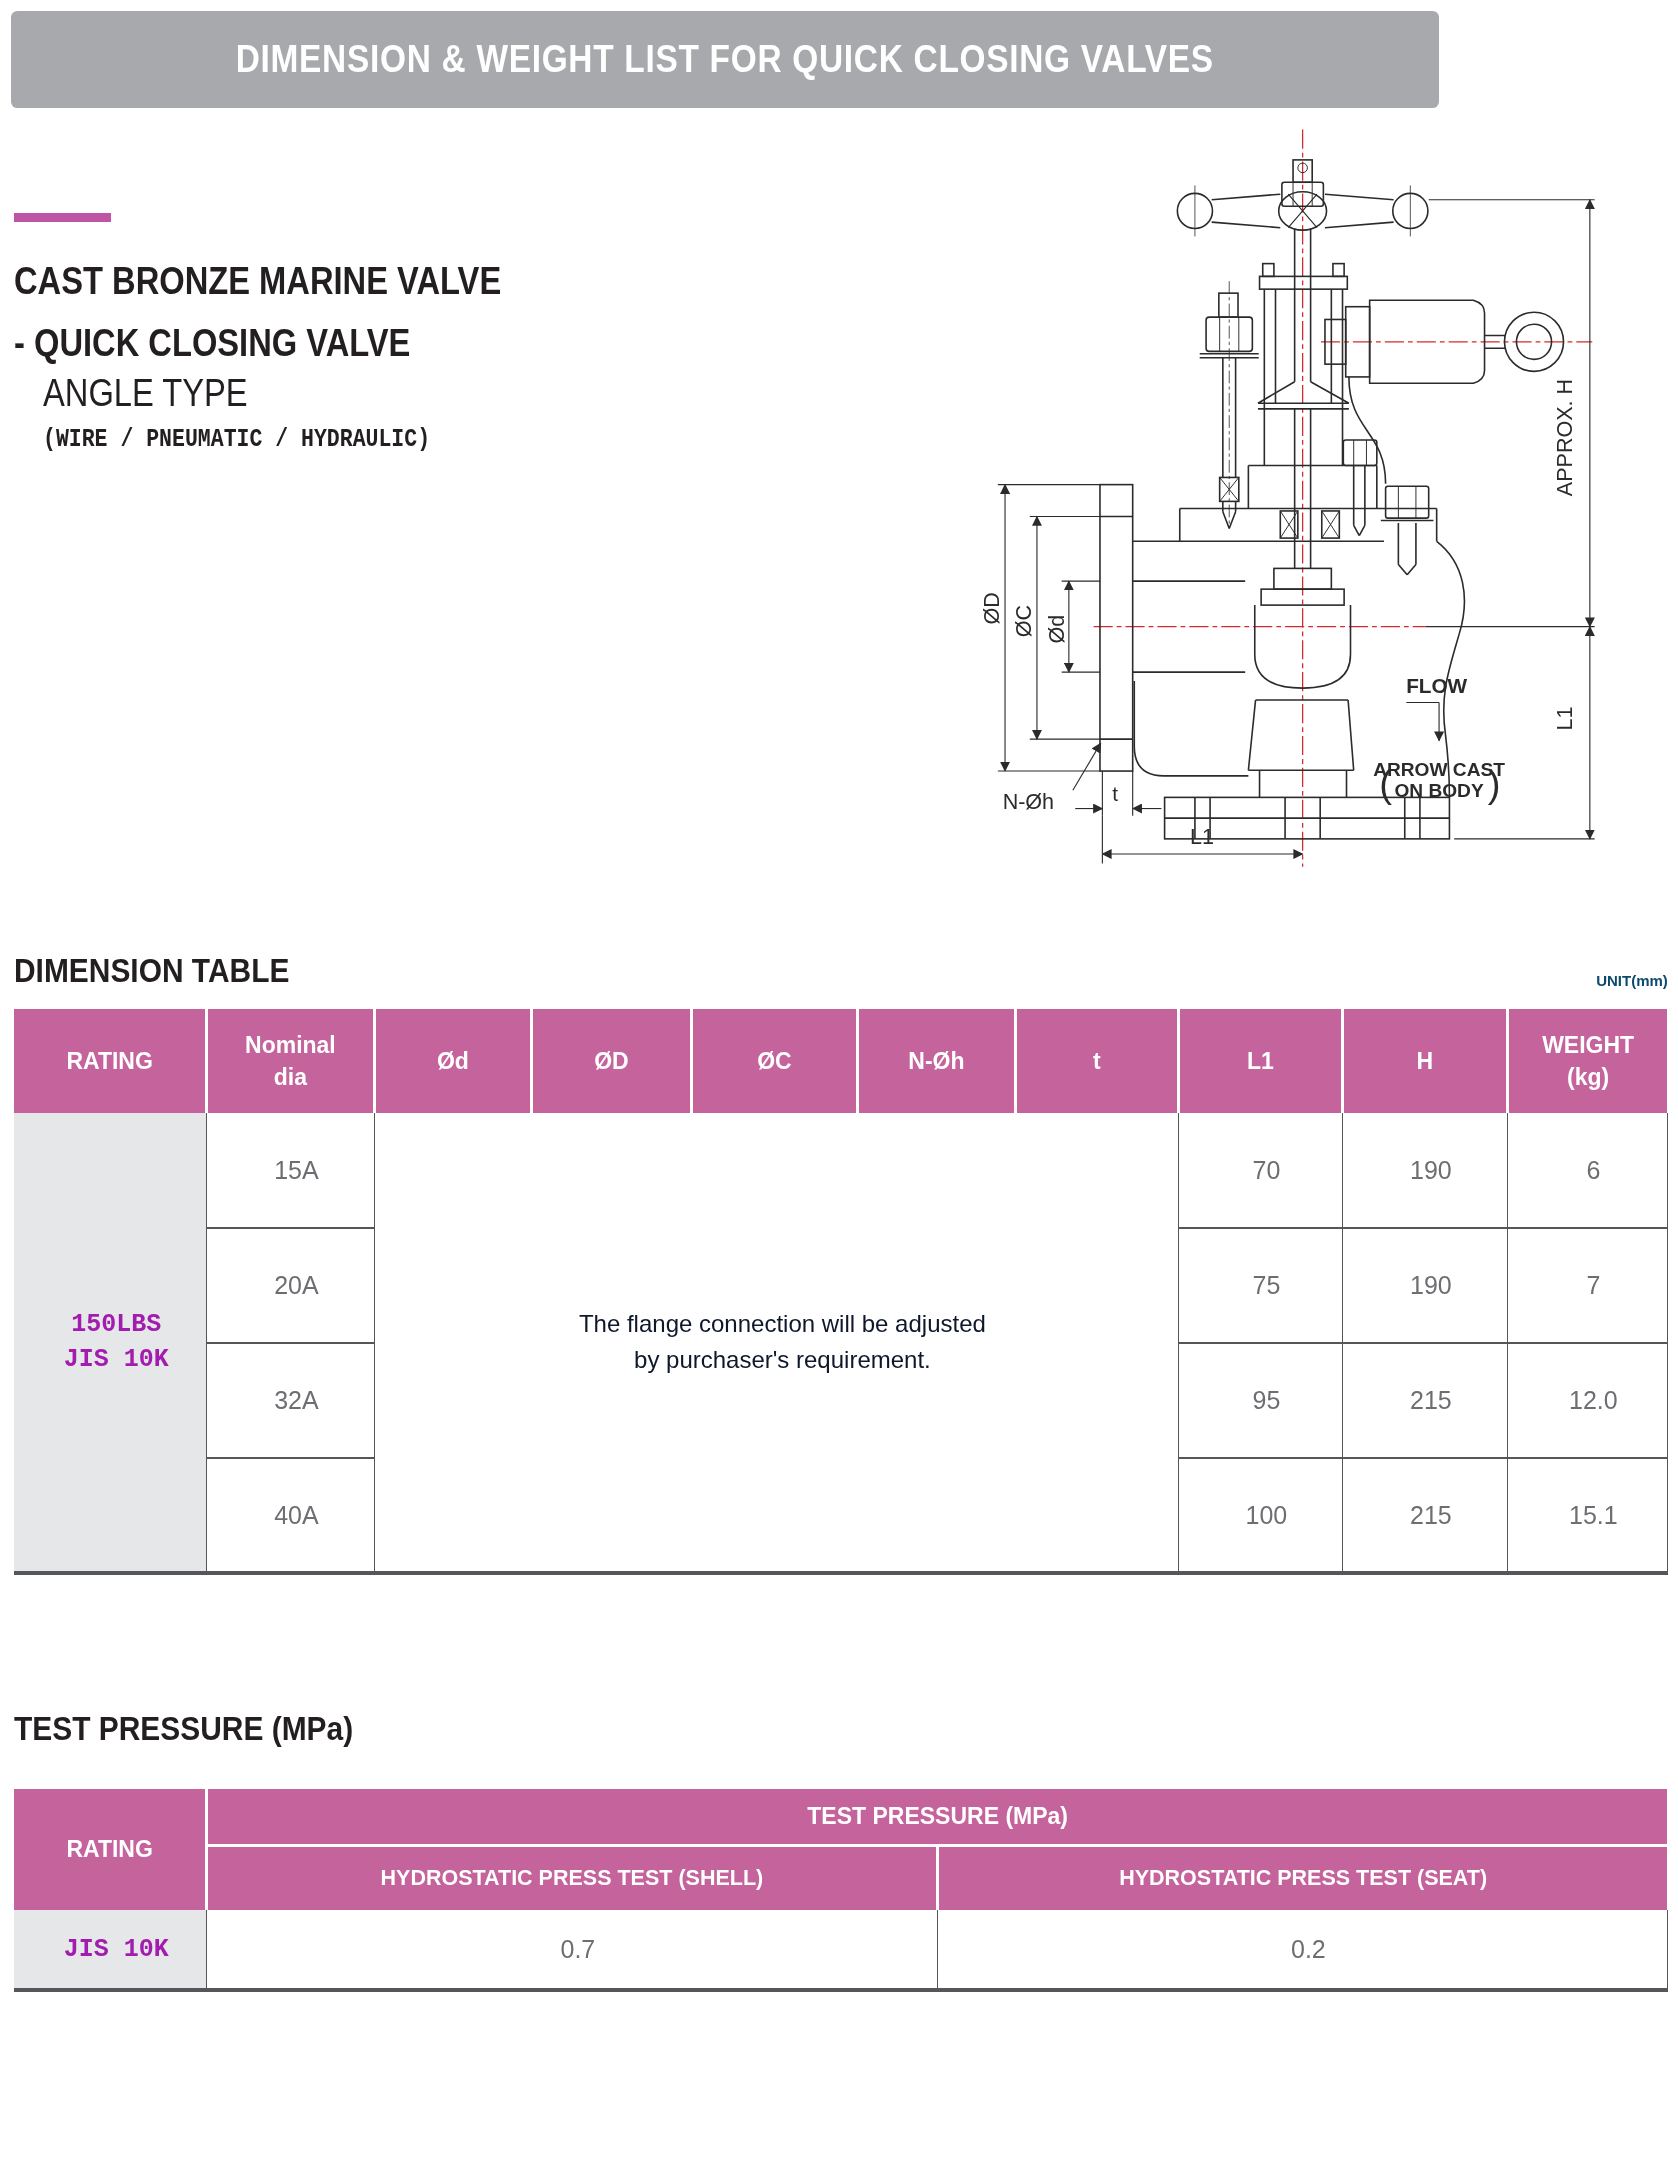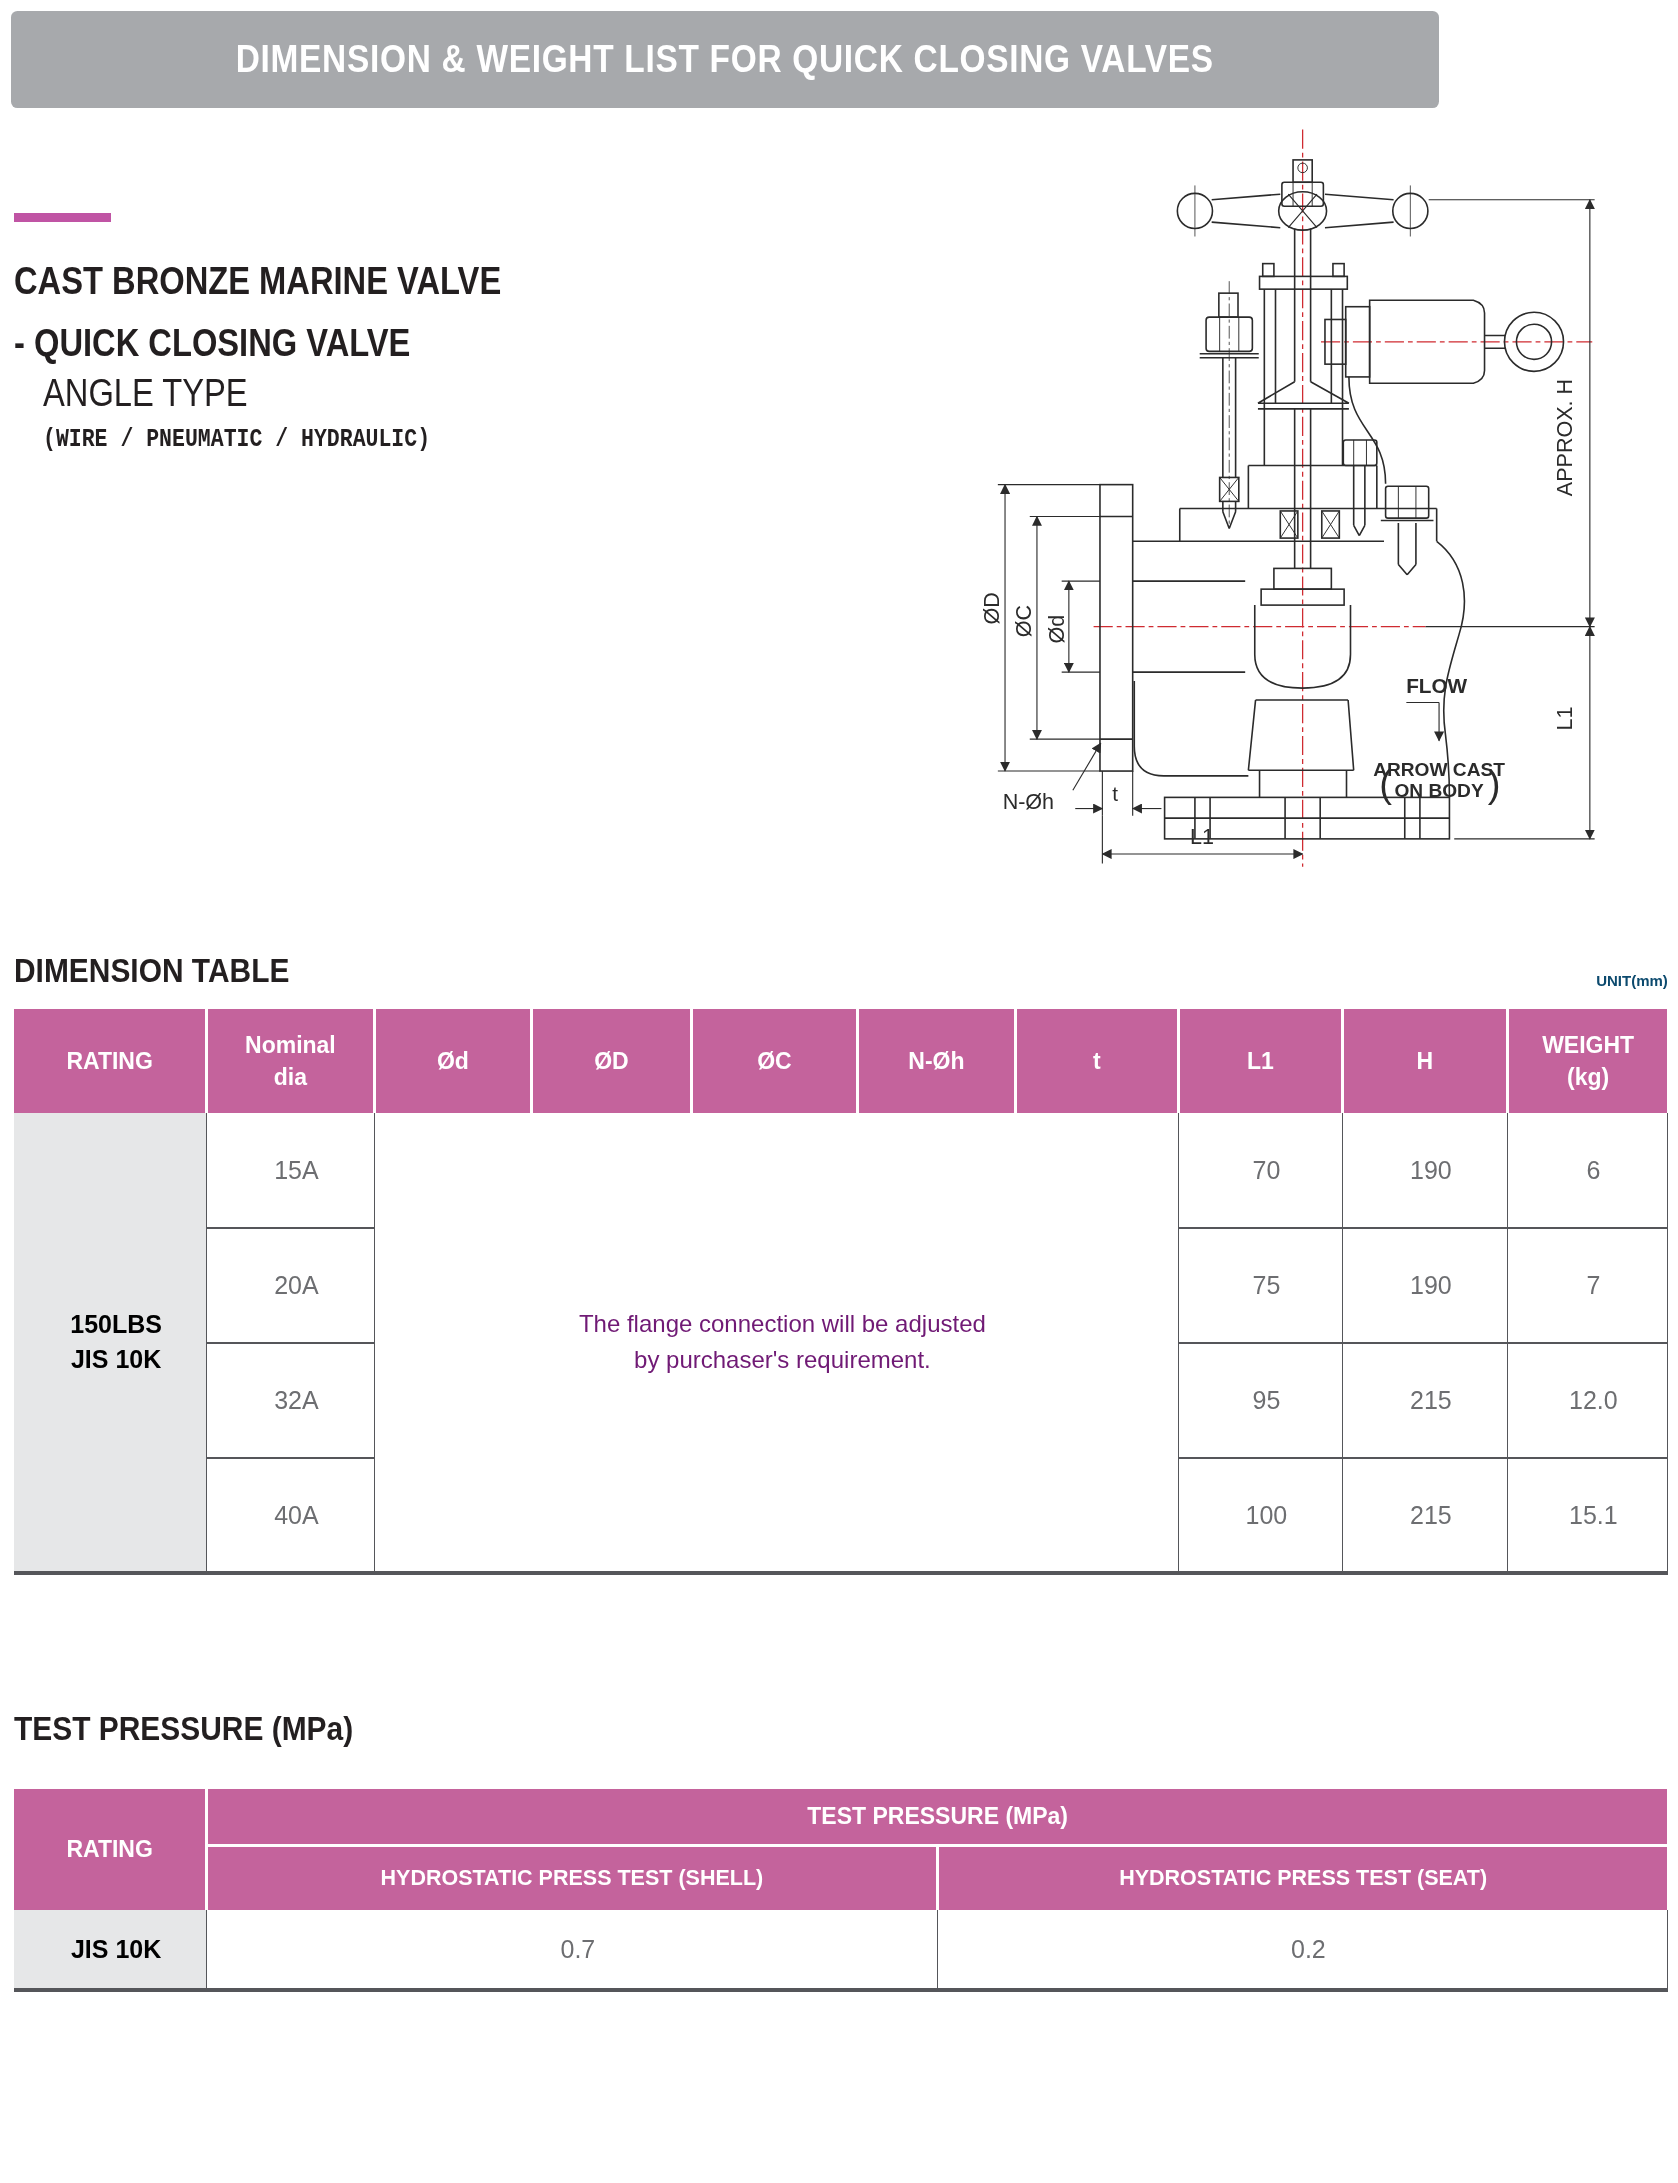--- a/index.html
+++ b/index.html
@@ -28,23 +28,23 @@
   
   table{border-collapse:collapse;table-layout:fixed;}
   .dim-table{position:absolute;left:14.4px;top:1009px;width:1653px;border-bottom:4.8px solid #55565a;}
   .tp-table{position:absolute;left:14.4px;top:1789px;width:1653px;border-bottom:4.8px solid #55565a;}
   th{background:#c4639c;color:#fff;font-weight:bold;font-size:23px;text-align:center;vertical-align:middle;padding:0;}
   td{text-align:center;vertical-align:middle;padding:0;}
   .gap-r{border-right:3.2px solid #ffffff;}
   .gap-b{border-bottom:3.2px solid #ffffff;}
   .dark-r{border-right:1.6px solid #55565a;padding-left:12px;}
   .dark-b{border-bottom:2.4px solid #55565a;}
-  .cell-gray{background:#e6e7e8;font-weight:bold;font-size:25px;color:#000000;}
+  .cell-gray{background:#e6e7e8;font-weight:bold;font-size:25px;color:#a21caf;font-family:Liberation Mono, monospace;}
   .val{color:#6d6e71;font-size:25px;}
-  .note{color:#701a75;font-size:24px;line-height:1.5;}
+  .note{color:#0f172a;font-size:24px;line-height:1.5;}
   .pre{white-space:pre-line;line-height:1.4;}
 
   
   .drawing{position:absolute;left:942px;top:112px;width:742px;height:766px;}
   .dwg-label{font-family:"Liberation Sans",sans-serif;fill:#2b2b2b;}
 </style>
 </head>
 <body>
 
 <div class="page">

